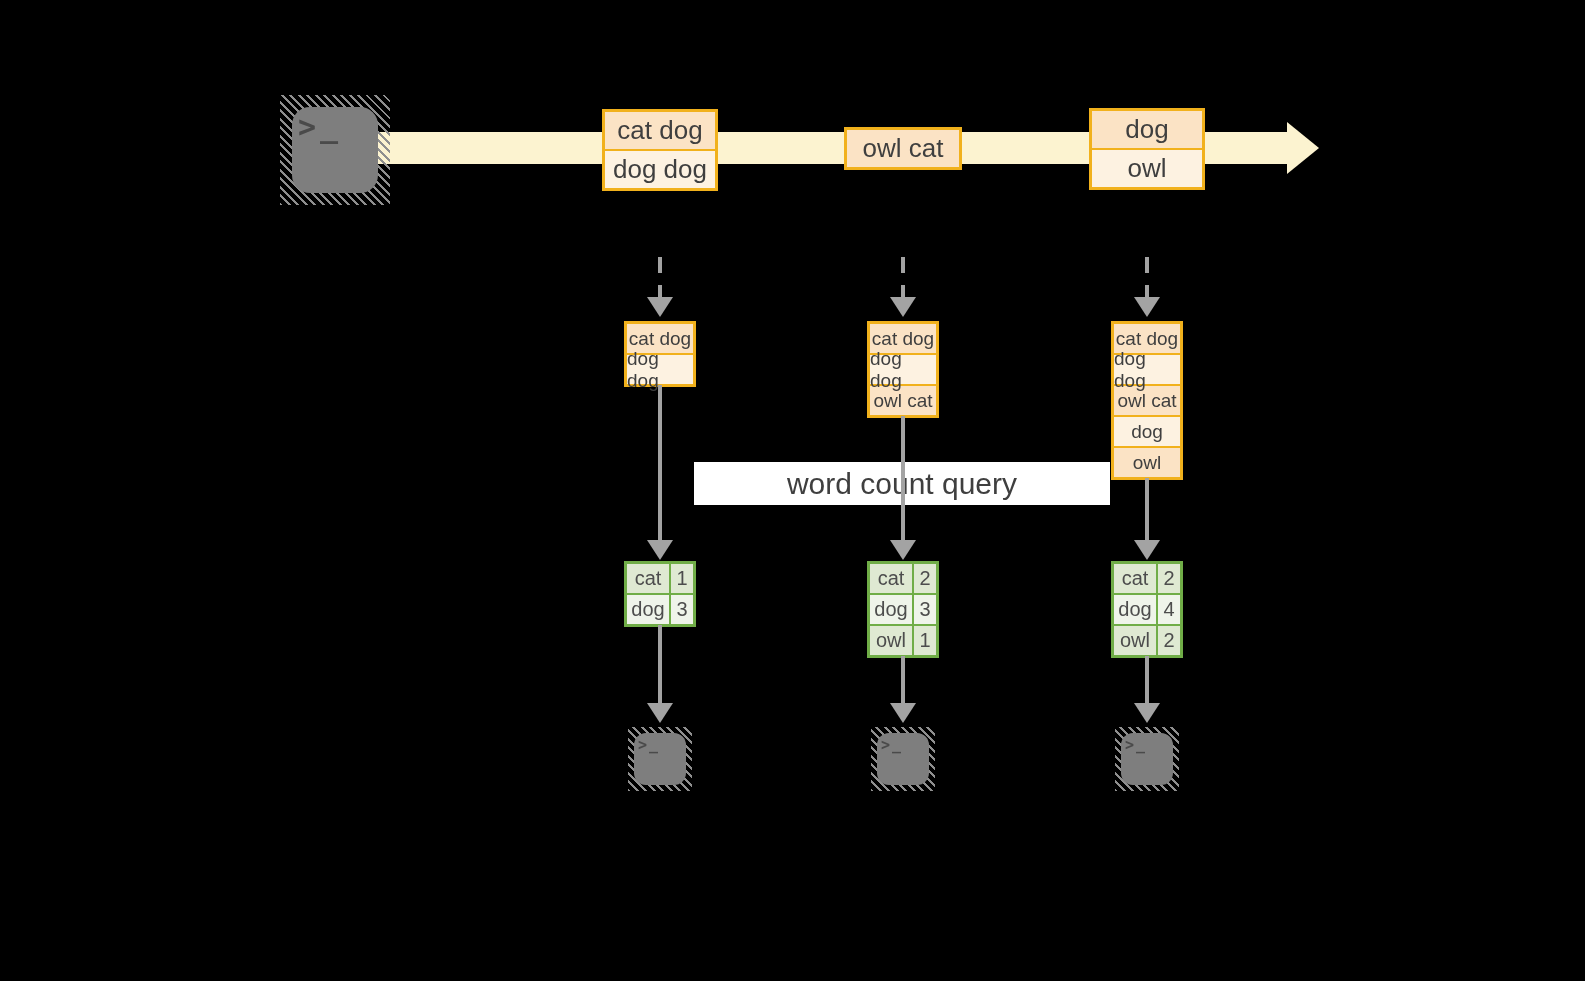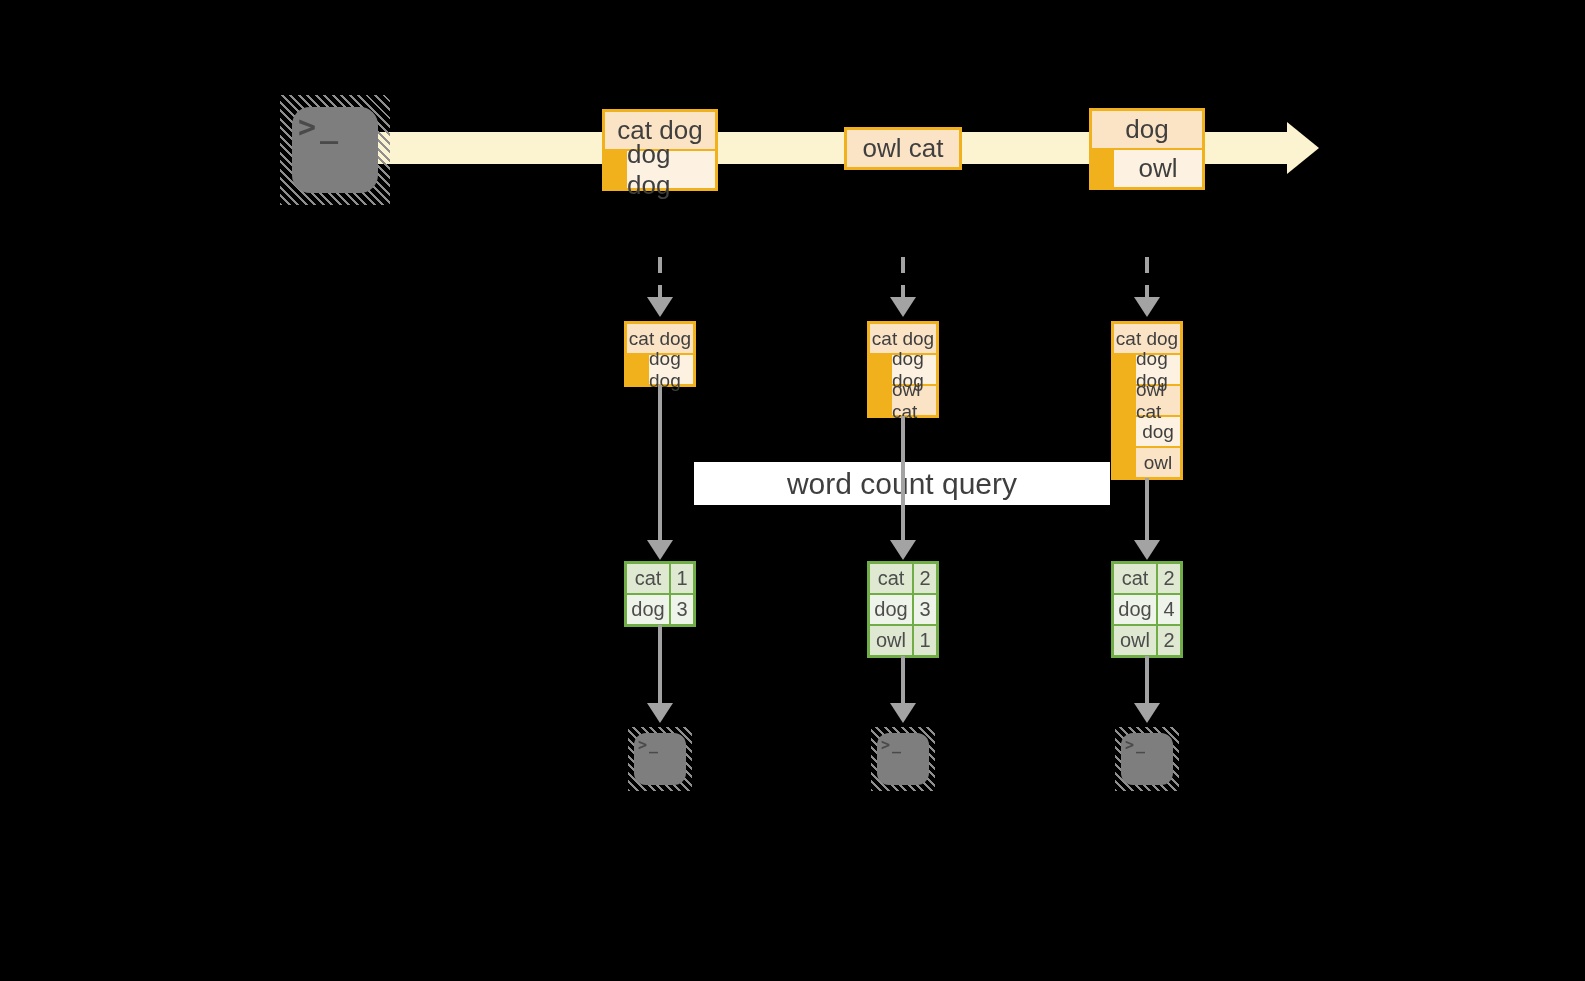--- a/index.html
+++ b/index.html
@@ -8,21 +8,21 @@
   .abs{position:absolute;}
 
   
   .band{background:#fcf3d0;}
   .band-head{width:0;height:0;border-top:26px solid transparent;border-bottom:26px solid transparent;
              border-left:32px solid #fcf3d0;}
 
   
   .obox{border:3px solid #f1b11c;box-sizing:border-box;background:#f1b11c;z-index:2;}
   .obox .row{display:flex;align-items:center;justify-content:center;color:#3f3f3f;}
-  .obox .row + .row{margin-top:2px;margin-left:22px;}
+  .obox .row + .row{margin-top:2px;}
   .row.peach{background:#fbe3c5;}
   .row.cream{background:#fdf2e1;}
   .obox.large .row{height:37px;font-size:26px;font-weight:300;}
   .obox.small .row{height:29px;font-size:19px;font-weight:300;}
 
   
   .gtable{border:3px solid #70ad47;box-sizing:border-box;background:#70ad47;z-index:2;}
   .grow{display:flex;height:29px;}
   .grow + .grow{margin-top:2px;}
   .gcell{display:flex;align-items:center;justify-content:center;color:#4d4d4d;font-size:20px;font-weight:300;}

